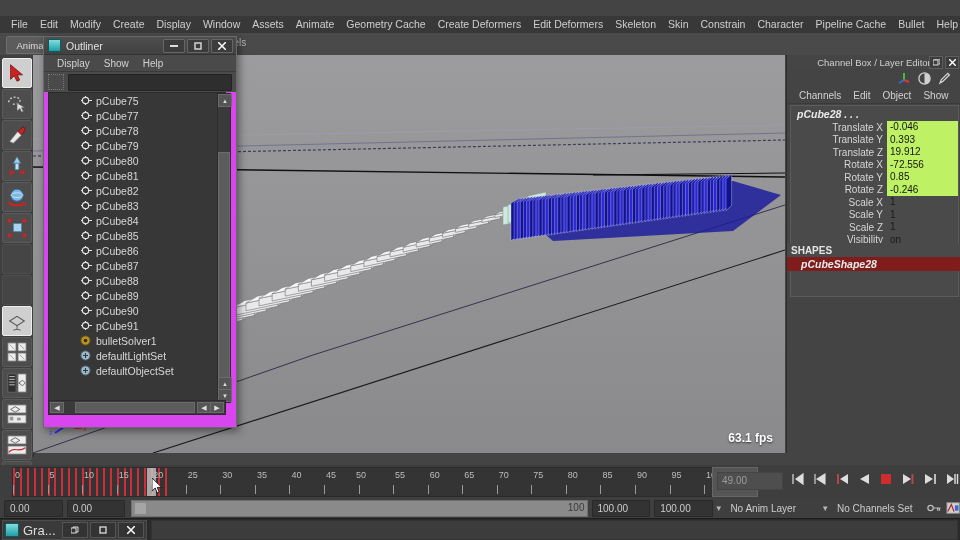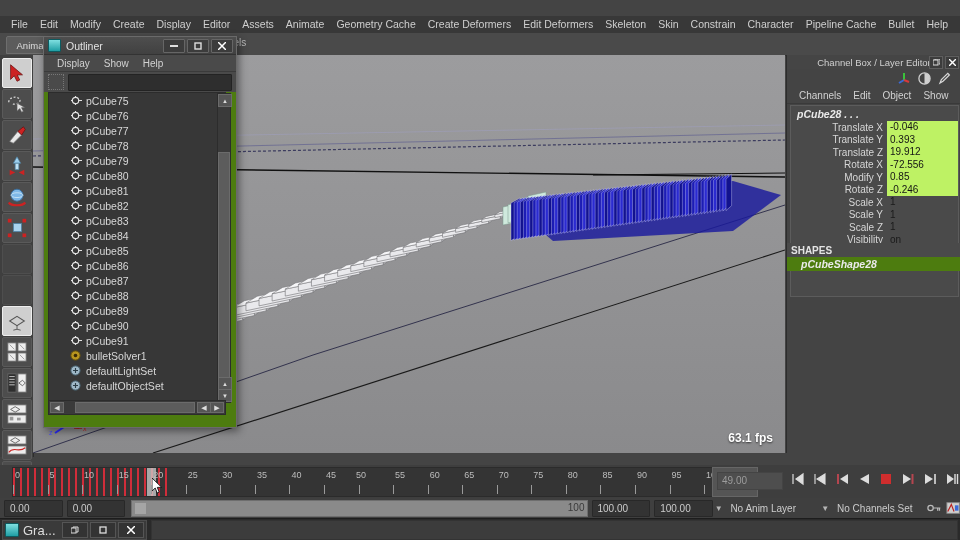--- a/index.html
+++ b/index.html
@@ -41,39 +41,39 @@
   .tool svg{display:block;}
 
   
   .viewport{position:absolute;left:33px;top:55px;width:752px;height:398px;background:#8d8d8f;overflow:hidden;}
   .vp-grad{position:absolute;inset:0;background:linear-gradient(#9a9a9c 0%,#949497 38%,#8a8a8c 100%);}
   .fps{position:absolute;right:12px;bottom:8px;color:#fff;font-size:12px;font-weight:bold;
     text-shadow:0 1px 2px rgba(0,0,0,.65);}
   .axisgiz{position:absolute;left:12px;bottom:14px;width:46px;height:44px;}
 
   
-  .outliner{position:absolute;left:43px;top:36px;width:192px;height:390px;background:#4d7c0f;
+  .outliner{position:absolute;left:43px;top:36px;width:192px;height:390px;background:#d946ef;
     border:1px solid #6a6a6a;box-shadow:2px 3px 8px rgba(0,0,0,.45);}
   .ol-title{height:17px;background:linear-gradient(#4e4e4e,#414141);display:flex;align-items:center;
     border-bottom:1px solid #333;}
   .ol-ico{width:11px;height:11px;margin:0 5px 0 4px;background:linear-gradient(#7fdfe0,#1f9ea4);
     border:1px solid #0d5b60;border-radius:1px;flex:none;}
   .ol-name{font-size:10.5px;color:#e2e2e2;}
   .ol-btns{margin-left:auto;display:flex;gap:2px;padding-right:3px;}
   .ol-btn{width:20px;height:12px;background:#3c3c3c;border:1px solid #666;border-radius:1px;
     display:flex;align-items:center;justify-content:center;color:#ddd;font-size:8px;line-height:1;}
   .ol-menu{height:16px;background:#4a4a4a;display:flex;align-items:center;padding-left:6px;
     border-bottom:1px solid #3a3a3a;}
   .ol-menu span{padding:0 7px;font-size:10px;color:#d2d2d2;}
   .ol-search{height:20px;background:#4a4a4a;display:flex;align-items:center;padding:0 4px;}
   .ol-sicon{width:14px;height:14px;border:1px dotted #777;margin-right:4px;flex:none;}
   .ol-sfield{flex:1;height:15px;background:#2e2e2e;border:1px solid #232323;border-radius:1px;}
   .ol-list{position:absolute;left:4px;top:55px;width:176px;height:310px;background:#373737;
     border:1px solid #2c2c2c;overflow:hidden;}
-  .ol-row{height:15px;display:flex;align-items:center;padding-left:20px;font-size:10.5px;color:#d7d7d7;text-align:right;}
+  .ol-row{height:15px;display:flex;align-items:center;padding-left:30px;font-size:10.5px;color:#d7d7d7;text-align:right;}
   .ol-row .ic{width:13px;height:11px;margin-right:4px;flex:none;}
   .ol-vscroll{position:absolute;right:5px;top:56px;width:12px;height:308px;background:#3a3a3a;
     border:1px solid #2c2c2c;}
   .ol-vthumb{position:absolute;left:0;right:0;top:58px;height:232px;background:#5c5c5c;border:1px solid #6b6b6b;}
   .arrbox{position:absolute;left:0;width:12px;height:11px;background:#555;border:1px solid #6b6b6b;
     display:flex;align-items:center;justify-content:center;font-size:6px;color:#ddd;}
   .ol-hscroll{position:absolute;left:4px;bottom:12px;width:176px;height:13px;background:#3a3a3a;
     border:1px solid #2c2c2c;display:flex;align-items:center;}
   .ol-hthumb{position:absolute;left:26px;width:118px;top:1px;bottom:1px;background:#5c5c5c;border:1px solid #6b6b6b;}
 
@@ -93,21 +93,21 @@
   .cb-objname{height:15px;padding-left:6px;display:flex;align-items:center;font-size:10.5px;
     font-weight:bold;font-style:italic;color:#eaeaea;}
   .cb-row{height:12.5px;display:flex;align-items:center;font-size:10px;}
   .cb-lbl{width:92px;text-align:right;padding-right:4px;color:#d6d6d6;}
   .cb-val{flex:1;padding-left:3px;color:#1a1a1a;background:#4a4a4a;height:12.5px;line-height:12.5px;}
   .cb-val.keyed{background:#bef264;color:#141414;}
   .cb-shapes{position:absolute;left:0;right:0;top:188px;}
   .cb-shdr{height:14px;padding-left:4px;display:flex;align-items:center;font-size:10px;
     font-weight:bold;color:#e4e4e4;background:#4a4a4a;}
   .cb-shrow{height:14px;padding-left:14px;display:flex;align-items:center;font-size:10.5px;
-    font-weight:bold;font-style:italic;color:#eaeaea;background:#4d7c0f;}
+    font-weight:bold;font-style:italic;color:#eaeaea;background:#7f1d1d;}
   .cb-layerzone{position:absolute;left:0;right:0;top:248px;bottom:0;background:#444;}
 
   
   .timeline{position:absolute;left:0;top:465px;width:960px;height:33px;background:#3e3e3e;}
   .tl-track{position:absolute;left:12px;top:2px;width:700px;height:28px;background:#343434;
     border:1px solid #2b2b2b;overflow:hidden;}
   .tl-key{position:absolute;top:0;bottom:0;width:1px;background:#cf2d3a;}
   .tl-tick{position:absolute;font-size:9px;color:#bdbdbd;top:2px;}
   .tl-tmark{position:absolute;width:1px;background:#9a9a9a;top:17px;height:9px;}
   .tl-cursor{position:absolute;top:0;bottom:0;width:9px;background:#cfcfcf;opacity:.75;}
@@ -146,21 +146,21 @@
 
 <div class="app">
 
 
   <div class="menubar" id="menubar">
       <div class="menu-item">File</div>
       <div class="menu-item">Edit</div>
       <div class="menu-item">Modify</div>
       <div class="menu-item">Create</div>
       <div class="menu-item">Display</div>
-      <div class="menu-item">Editor</div>
+      <div class="menu-item">Window</div>
       <div class="menu-item">Assets</div>
       <div class="menu-item">Animate</div>
       <div class="menu-item">Geometry Cache</div>
       <div class="menu-item">Create Deformers</div>
       <div class="menu-item">Edit Deformers</div>
       <div class="menu-item">Skeleton</div>
       <div class="menu-item">Skin</div>
       <div class="menu-item">Constrain</div>
       <div class="menu-item">Character</div>
       <div class="menu-item">Pipeline Cache</div>
@@ -512,29 +512,20 @@
           </svg>
           <span>pCube75</span>
         </div>
         <div class="ol-row">
           <svg class="ic" viewBox="0 0 13 11">
             <g>
               <circle cx="6.5" cy="5.5" r="3.2" fill="none" stroke="#e3e3e3" stroke-width="1.2"></circle>
               <path d="M6.5,1 L6.5,3 M6.5,8 L6.5,10 M2,5.5 L4,5.5 M9,5.5 L13,5.5" stroke="#e3e3e3" stroke-width="1.1"></path>
             </g>
           </svg>
-          <span>pCube76</span>
-        </div>
-        <div class="ol-row">
-          <svg class="ic" viewBox="0 0 13 11">
-            <g>
-              <circle cx="6.5" cy="5.5" r="3.2" fill="none" stroke="#e3e3e3" stroke-width="1.2"></circle>
-              <path d="M6.5,1 L6.5,3 M6.5,8 L6.5,10 M2,5.5 L4,5.5 M9,5.5 L13,5.5" stroke="#e3e3e3" stroke-width="1.1"></path>
-            </g>
-          </svg>
           <span>pCube77</span>
         </div>
         <div class="ol-row">
           <svg class="ic" viewBox="0 0 13 11">
             <g>
               <circle cx="6.5" cy="5.5" r="3.2" fill="none" stroke="#e3e3e3" stroke-width="1.2"></circle>
               <path d="M6.5,1 L6.5,3 M6.5,8 L6.5,10 M2,5.5 L4,5.5 M9,5.5 L13,5.5" stroke="#e3e3e3" stroke-width="1.1"></path>
             </g>
           </svg>
           <span>pCube78</span>
@@ -742,21 +733,21 @@
           </div>
           <div class="cb-row">
             <div class="cb-lbl">Translate Z</div>
             <div class="cb-val keyed">19.912</div>
           </div>
           <div class="cb-row">
             <div class="cb-lbl">Rotate X</div>
             <div class="cb-val keyed">-72.556</div>
           </div>
           <div class="cb-row">
-            <div class="cb-lbl">Modify Y</div>
+            <div class="cb-lbl">Rotate Y</div>
             <div class="cb-val keyed">0.85</div>
           </div>
           <div class="cb-row">
             <div class="cb-lbl">Rotate Z</div>
             <div class="cb-val keyed">-0.246</div>
           </div>
           <div class="cb-row">
             <div class="cb-lbl">Scale X</div>
             <div class="cb-val">1</div>
           </div>

